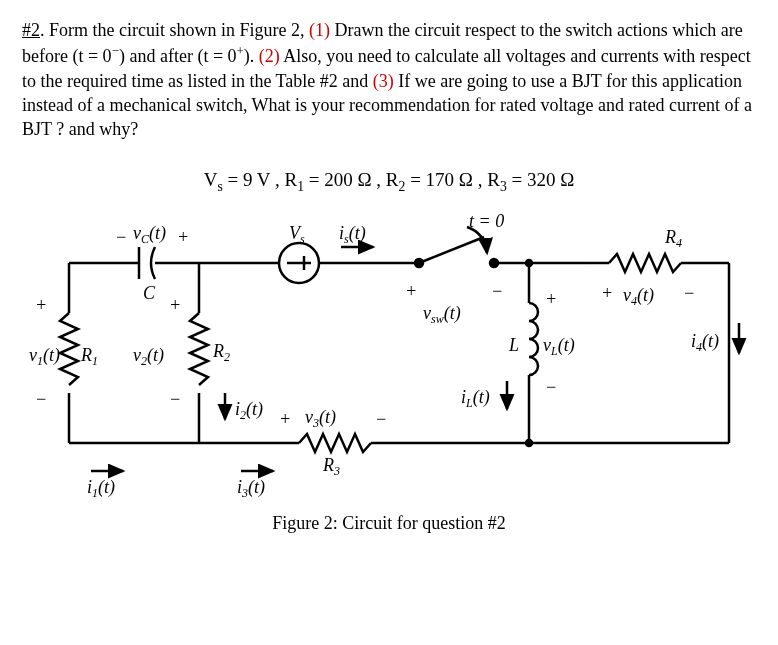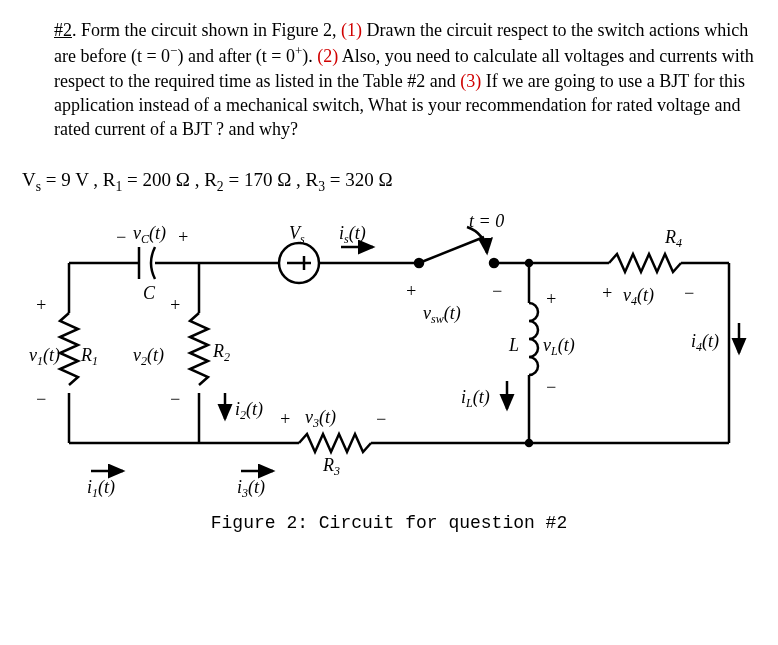--- a/index.html
+++ b/index.html
@@ -5,29 +5,29 @@
   body {
     font-family: "Times New Roman", Times, serif;
     font-size: 18px;
     color: #000;
     background: #fff;
     margin: 0;
     padding: 18px 22px;
     width: 778px;
     box-sizing: border-box;
   }
-  .problem-text { line-height: 1.35; margin-left: 32px; }
+  .problem-text { line-height: 1.35; }
   .underline { text-decoration: underline; }
   .red { color: #d00000; }
-  .params { margin: 28px 0 8px 0; font-size: 19px; }
+  .params { text-align: center; margin: 28px 0 8px 0; font-size: 19px; }
   .params .line { margin: 2px 0; }
   .figure-wrap { text-align: center; margin-top: 4px; }
   svg { display: block; margin: 0 auto; }
   svg text { font-family: "Times New Roman", Times, serif; }
-  .caption { text-align: center; font-size: 18px; margin-top: 10px; font-family: Liberation Mono, monospace; }
+  .caption { text-align: center; font-size: 18px; margin-top: 10px; }
   sup, sub { font-size: 0.72em; }
 </style>
 </head>
 <body>
 
 <div class="problem-text">
   <span class="underline">#2</span><span>. Form the circuit shown in Figure 2, </span><span class="red">(1)</span><span> Drawn the circuit respect to the switch actions which are before (t = 0</span><sup>−</sup><span>) and after (t = 0</span><sup>+</sup><span>). </span><span class="red">(2)</span><span> Also, you need to calculate all voltages and currents with respect to the required time as listed in the Table #2  and </span><span class="red">(3)</span><span> If we are going to use a BJT for this application instead of a mechanical switch, What is your recommendation for rated voltage and rated current of a BJT ? and why?</span>
 </div>
 
 <div class="params">

